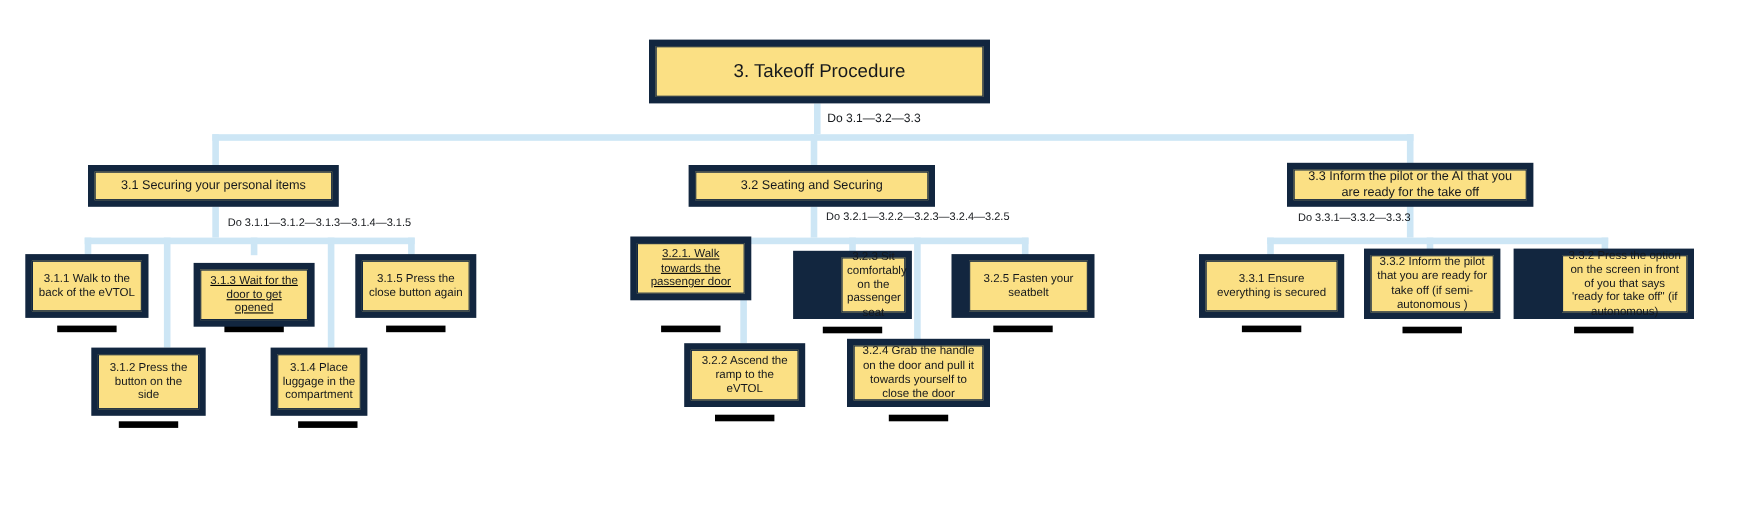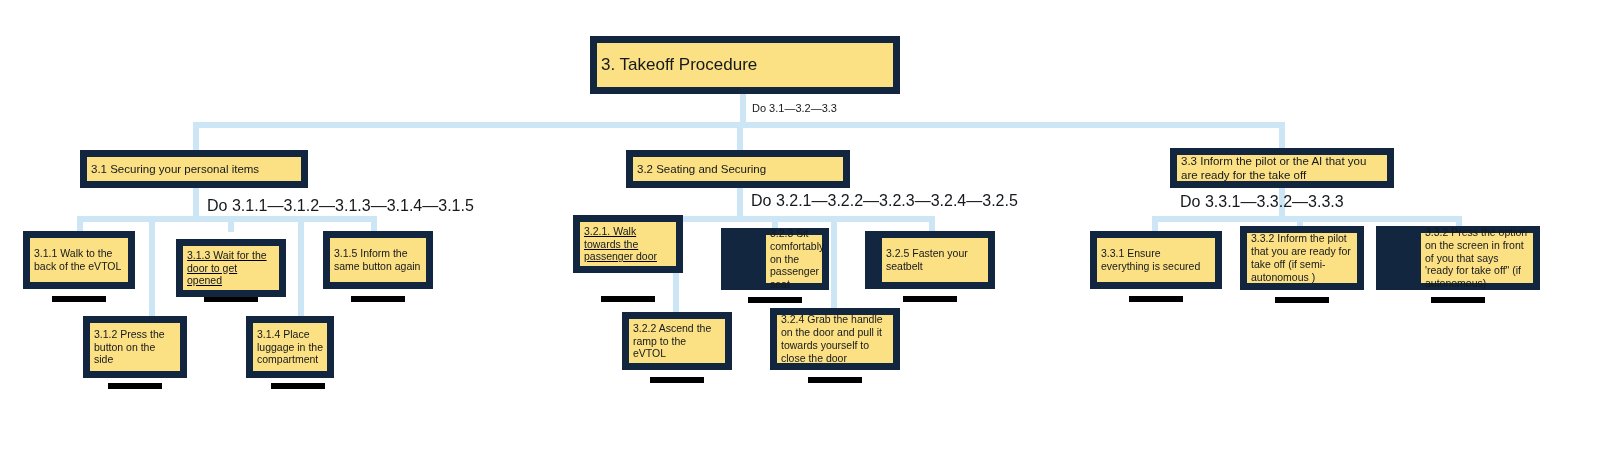--- a/index.html
+++ b/index.html
@@ -35,20 +35,21 @@
   }
   .node-inner {
     box-sizing: border-box;
     width: 100%;
     height: 100%;
     background: #fbe084;
     border: 1px solid #12263f;
     display: flex;
     align-items: center;
     justify-content: center;
+    text-align: center;
     color: #15181c;
     line-height: 1.22;
     padding: 2px 4px;
   }
   .node-label {
     display: block;
     width: 100%;
   }
 
   .root .node-inner { font-size: 17px; }
@@ -59,21 +60,21 @@
   .ubar {
     position: absolute;
     height: 6px;
     background: #000000;
     z-index: 2;
   }
 
   
   .edge-label {
     position: absolute;
-    font-size: 16px;
+    font-size: 10px;
     color: #15181c;
     white-space: nowrap;
     z-index: 4;
   }
   .edge-label.root-lbl { font-size: 11px; }
 </style>
 </head>
 <body>
 
 <div id="canvas">
@@ -164,21 +165,21 @@
 
   <div class="node leaf" style="left:246px; top:316px; width:88px; height:62px;">
     <div class="node-inner">
       <span class="node-label">3.1.4 Place luggage in the compartment</span>
     </div>
   </div>
   <div class="ubar" style="left:271px; top:383px; width:54px;"></div>
 
   <div class="node leaf" style="left:323px; top:231px; width:110px; height:58px;">
     <div class="node-inner">
-      <span class="node-label">3.1.5 Inform the same button again</span>
+      <span class="node-label">3.1.5 Press the close button again</span>
     </div>
   </div>
   <div class="ubar" style="left:351px; top:296px; width:54px;"></div>
 
   <div class="node leaf" style="left:573px; top:215px; width:110px; height:58px;text-decoration:underline;">
     <div class="node-inner">
       <span class="node-label">3.2.1. Walk towards the passenger door</span>
     </div>
   </div>
   <div class="ubar" style="left:601px; top:296px; width:54px;"></div>

